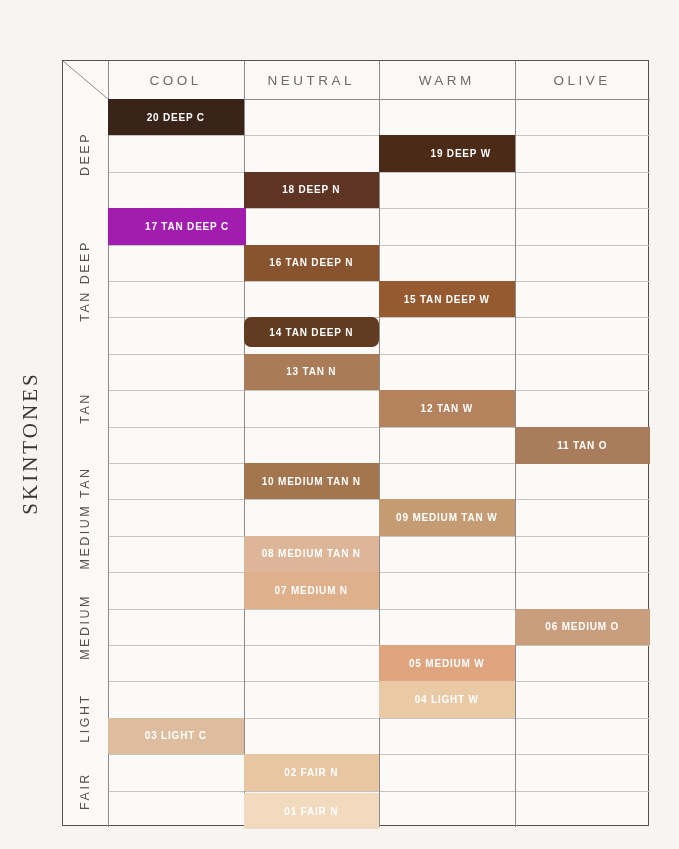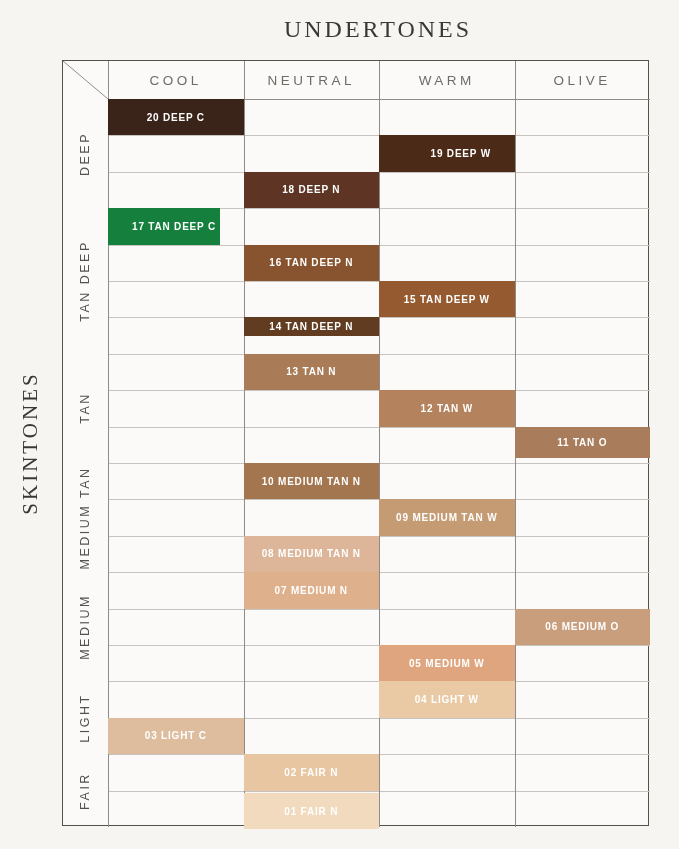--- a/index.html
+++ b/index.html
@@ -55,21 +55,20 @@
     z-index:3;box-sizing:border-box;
   }
   .shade span{
     color:#ffffff;font-weight:bold;font-size:10px;letter-spacing:0.8px;white-space:nowrap;
   }
 </style>
 </head>
 <body>
 
 <div class="canvas">
-  <div class="title">UNDERTONES</div>
   <div class="skintones">SKINTONES</div>
 
   <div class="table">
     <svg class="corner" width="45" height="38" viewBox="0 0 45 38">
       <line x1="0" y1="0" x2="45" y2="38"></line>
     </svg>
 
     <div class="headers">
       <div class="col-header">COOL</div>
       <div class="col-header">NEUTRAL</div>
@@ -113,39 +112,39 @@
         <div class="vline" style="left: 406.5px;"></div>
         <div class="shade" style="left: 0px; top: 0px; width: 135.5px; height: 36.4px; background: rgb(58, 36, 25);">
           <span style="color: rgb(255, 255, 255);">20 DEEP C</span>
         </div>
         <div class="shade" style="left: 271px; top: 36.4px; width: 135.5px; height: 36.4px; background: rgb(75, 42, 23);">
           <span style="color: rgb(255, 255, 255); margin-left: 28px;">19 DEEP W</span>
         </div>
         <div class="shade" style="left: 135.5px; top: 72.8px; width: 135.5px; height: 36.4px; background: rgb(94, 52, 36);">
           <span style="color: rgb(255, 255, 255);">18 DEEP N</span>
         </div>
-        <div class="shade" style="left: 0px; top: 109.2px; width: 112px; height: 36.4px; background: #15803d; padding-left: 20px;">
+        <div class="shade" style="left: 0px; top: 109.2px; width: 138px; height: 36.4px; background: #a21caf; padding-left: 20px;">
           <span style="color: rgb(255, 255, 255);">17 TAN DEEP C</span>
         </div>
         <div class="shade" style="left: 135.5px; top: 145.6px; width: 135.5px; height: 36.4px; background: rgb(136, 83, 47);">
           <span style="color: rgb(255, 255, 255);">16 TAN DEEP N</span>
         </div>
         <div class="shade" style="left: 271px; top: 182px; width: 135.5px; height: 36.4px; background: rgb(150, 90, 48);">
           <span style="color: rgb(255, 255, 255);">15 TAN DEEP W</span>
         </div>
-        <div class="shade" style="left: 135.5px; top: 218.4px; width: 135.5px; height: 19px; background: rgb(97, 60, 32);">
+        <div class="shade" style="left: 135.5px; top: 218.4px; width: 135.5px; height: 30px; background: rgb(97, 60, 32); border-radius: 7px;">
           <span style="color: rgb(255, 255, 255);">14 TAN DEEP N</span>
         </div>
         <div class="shade" style="left: 135.5px; top: 254.8px; width: 135.5px; height: 36.4px; background: rgb(169, 123, 87);">
           <span style="color: rgb(255, 255, 255);">13 TAN N</span>
         </div>
         <div class="shade" style="left: 271px; top: 291.2px; width: 135.5px; height: 36.4px; background: rgb(180, 130, 93);">
           <span style="color: rgb(255, 255, 255);">12 TAN W</span>
         </div>
-        <div class="shade" style="left: 406.5px; top: 327.6px; width: 135.5px; height: 31px; background: rgb(169, 125, 91);">
+        <div class="shade" style="left: 406.5px; top: 327.6px; width: 135.5px; height: 37px; background: rgb(169, 125, 91);">
           <span style="color: rgb(255, 255, 255);">11 TAN O</span>
         </div>
         <div class="shade" style="left: 135.5px; top: 364px; width: 135.5px; height: 36.4px; background: rgb(163, 118, 79);">
           <span style="color: rgb(255, 255, 255);">10 MEDIUM TAN N</span>
         </div>
         <div class="shade" style="left: 271px; top: 400.4px; width: 135.5px; height: 36.4px; background: rgb(197, 155, 115);">
           <span style="color: rgb(255, 255, 255);">09 MEDIUM TAN W</span>
         </div>
         <div class="shade" style="left: 135.5px; top: 436.8px; width: 135.5px; height: 36.4px; background: rgb(221, 181, 152);">
           <span style="color: rgb(255, 255, 255);">08 MEDIUM TAN N</span>

